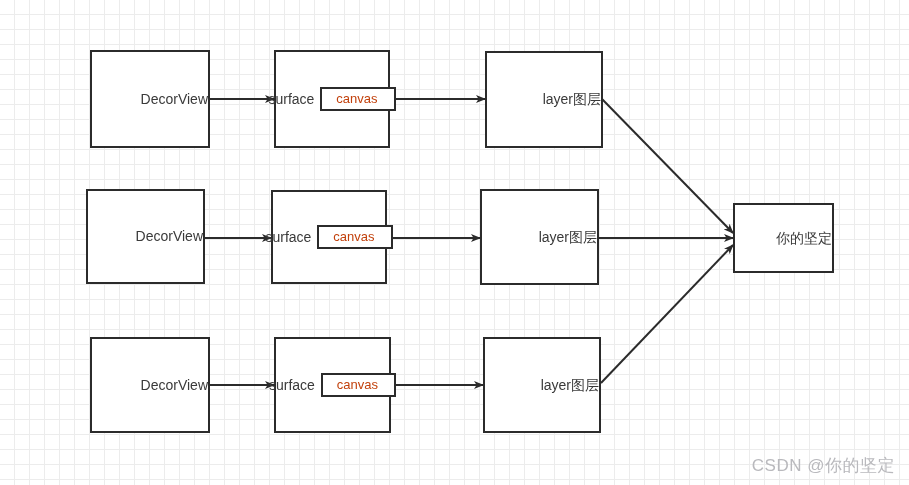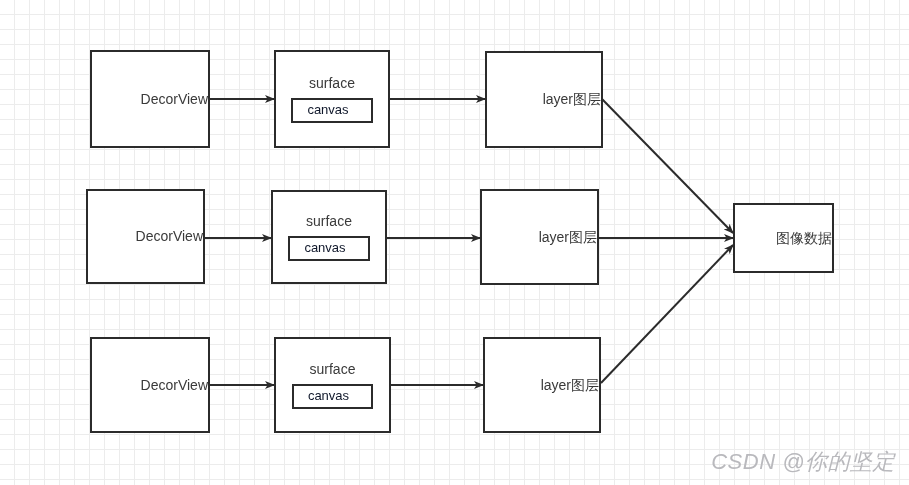--- a/index.html
+++ b/index.html
@@ -28,58 +28,57 @@
     color: #3a3a3a;
     font-size: 14px;
     line-height: 1.2;
     display: flex;
     align-items: center;
     justify-content: flex-end;
     text-align: center;
     user-select: none;
   }
   .node.with-sub {
-    flex-direction: column;
+    flex-direction: row;
     justify-content: center;
     gap: 6px;
   }
   .node-label {
     display: block;
     white-space: nowrap;
   }
   .sub-node {
     box-sizing: border-box;
     background: #ffffff;
     border: 2px solid #2b2b2b;
-    color: #0f172a;
+    color: #c2410c;
     font-size: 13px;
-    padding: 2px 22px 3px 14px;
+    padding: 2px 16px 3px 14px;
     display: flex;
     align-items: center;
     justify-content: center;
     white-space: nowrap;
   }
   .edge-layer {
     position: absolute;
     left: 0;
     top: 0;
     width: 909px;
     height: 485px;
     pointer-events: none;
   }
   .watermark {
     position: absolute;
     right: 14px;
     bottom: 8px;
     color: #b9b9bd;
-    font-size: 22px;
+    font-size: 17px;
     letter-spacing: 0.5px;
     white-space: nowrap;
     user-select: none;
-    font-style: italic;
   }
 </style>
 </head>
 <body>
 
 <div id="canvas-root">
 
   <svg class="edge-layer" viewBox="0 0 909 485" width="909" height="485" xmlns="http://www.w3.org/2000/svg">
     <defs>
       <marker id="arrowhead" markerWidth="10" markerHeight="8" refX="9" refY="4" orient="auto" markerUnits="userSpaceOnUse">
@@ -134,18 +133,18 @@
   <div class="node with-sub" style="left:274px; top:337px; width:117px; height:96px;">
     <span class="node-label">surface</span>
     <span class="sub-node">canvas</span>
   </div>
 
   <div class="node" style="left:483px; top:337px; width:118px; height:96px;">
     <span class="node-label">layer图层</span>
   </div>
 
   <div class="node" style="left:733px; top:203px; width:101px; height:70px;">
-    <span class="node-label">图像数据</span>
+    <span class="node-label">你的坚定</span>
   </div>
 
   <div class="watermark">CSDN @你的坚定</div>
 
 </div>
 
 </body></html>

